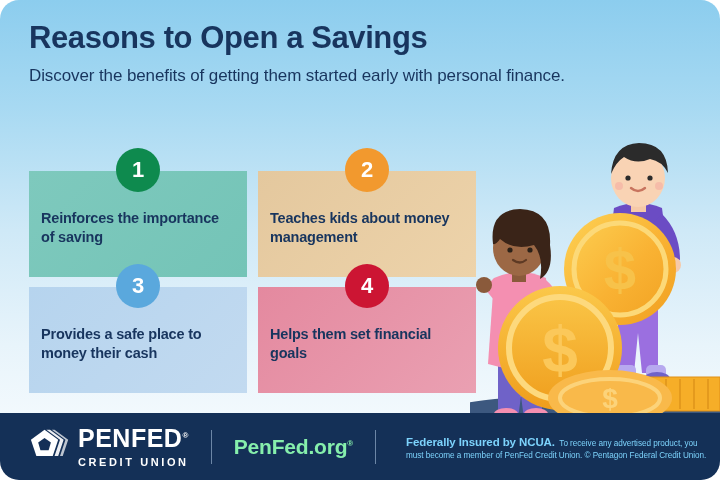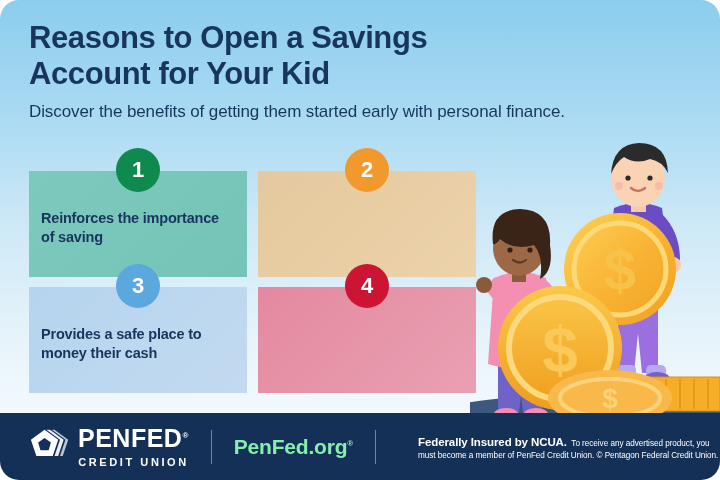--- a/index.html
+++ b/index.html
@@ -123,21 +123,20 @@
     height: 67px;
     background: #143057;
     z-index: 9;
     display: flex;
     align-items: center;
   }
   .logo-block {
     display: flex;
     align-items: center;
     margin-left: 30px;
-    text-align: right;
   }
   .logo-mark { width: 40px; height: 40px; flex: none; }
   .logo-words {
     margin-left: 8px;
     color: #ffffff;
     line-height: 1;
   }
   .logo-pen {
     font-size: 25px;
     font-weight: bold;
@@ -162,23 +161,23 @@
     flex: none;
   }
   .site {
     color: #86efac;
     font-size: 21px;
     font-weight: bold;
     letter-spacing: -0.2px;
     white-space: nowrap;
   }
   .legal {
-    color: #ffffff;
+    color: #7dd3fc;
     width: 320px;
-    margin-left: 20px;
+    margin-left: 8px;
   }
   .legal-head {
     font-size: 11.5px;
     font-weight: bold;
     letter-spacing: -0.1px;
   }
   .legal-body {
     font-size: 8.2px;
     line-height: 12px;
     font-weight: 500;
@@ -187,21 +186,20 @@
   .legal-line1 { display: block; }
 </style>
 </head>
 <body>
 
 <div id="infographic">
 
   <div class="header">
     <h1 class="title">
       <span>Reasons to Open a Savings</span><br>
-      <span>Account for Your Kid</span>
     </h1>
     <p class="subtitle">Discover the benefits of getting them started early with personal finance.</p>
   </div>
 
   <div class="illustration">
     <svg width="250" height="288" viewBox="0 0 250 288" xmlns="http://www.w3.org/2000/svg">
       <defs>
         <linearGradient id="coinG" x1="0" y1="0" x2="1" y2="1">
           <stop offset="0%" stop-color="#fdd255"></stop>
           <stop offset="55%" stop-color="#f9b233"></stop>
@@ -298,29 +296,31 @@
 
   <div class="cards">
 
     <div class="card card-1">
       <div class="badge badge-1">1</div>
       <div class="card-text">Reinforces the importance of saving</div>
     </div>
 
     <div class="card card-2">
       <div class="badge badge-2">2</div>
+      <div class="card-text">Teaches kids about money management</div>
     </div>
 
     <div class="card card-3">
       <div class="badge badge-3">3</div>
       <div class="card-text">Provides a safe place to money their cash</div>
     </div>
 
     <div class="card card-4">
       <div class="badge badge-4">4</div>
+      <div class="card-text">Helps them set financial goals</div>
     </div>
 
   </div>
 
   <div class="footer">
 
     <div class="logo-block">
       <svg class="logo-mark" viewBox="0 0 44 44" xmlns="http://www.w3.org/2000/svg">
         <path d="M16 3 L31 14 L25 32 L7 32 L1 14 Z" fill="#ffffff"></path>
         <path d="M16 12 L23 17 L20.5 25.5 L11.5 25.5 L9 17 Z" fill="#143057"></path>

